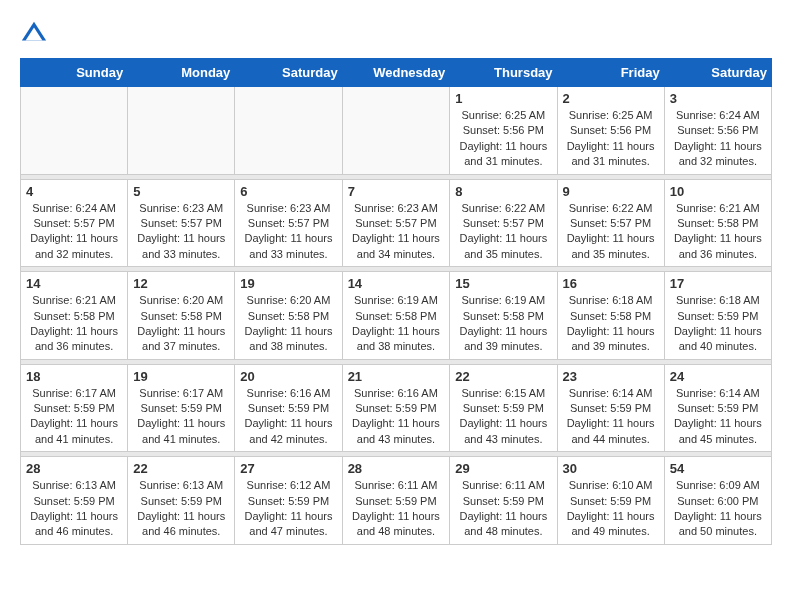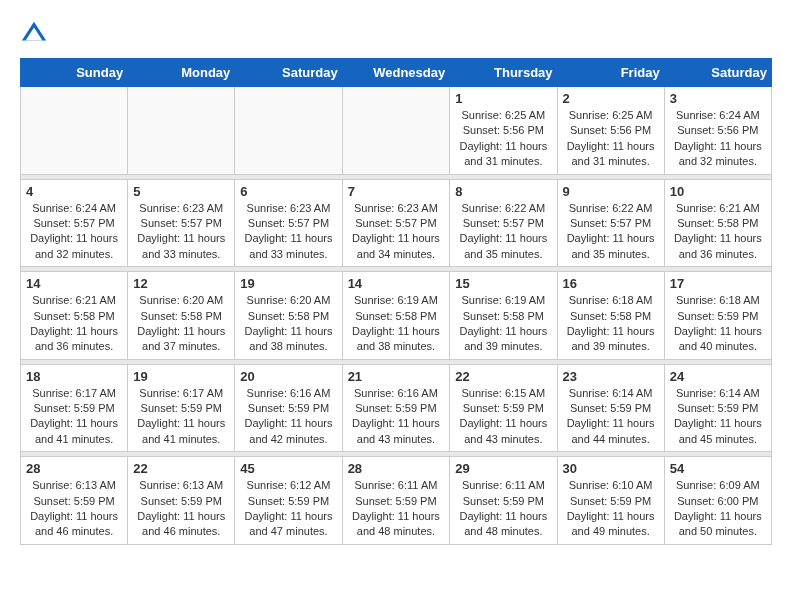--- a/index.html
+++ b/index.html
@@ -247,21 +247,21 @@
       <tr>
         <td>
           <span class="day-num">28</span>
           <div class="day-info">Sunrise: 6:13 AM<br>Sunset: 5:59 PM<br>Daylight: 11 hours and 46 minutes.</div>
         </td>
         <td>
           <span class="day-num">22</span>
           <div class="day-info">Sunrise: 6:13 AM<br>Sunset: 5:59 PM<br>Daylight: 11 hours and 46 minutes.</div>
         </td>
         <td>
-          <span class="day-num">45</span>
+          <span class="day-num">27</span>
           <div class="day-info">Sunrise: 6:12 AM<br>Sunset: 5:59 PM<br>Daylight: 11 hours and 47 minutes.</div>
         </td>
         <td>
           <span class="day-num">28</span>
           <div class="day-info">Sunrise: 6:11 AM<br>Sunset: 5:59 PM<br>Daylight: 11 hours and 48 minutes.</div>
         </td>
         <td>
           <span class="day-num">29</span>
           <div class="day-info">Sunrise: 6:11 AM<br>Sunset: 5:59 PM<br>Daylight: 11 hours and 48 minutes.</div>
         </td>

